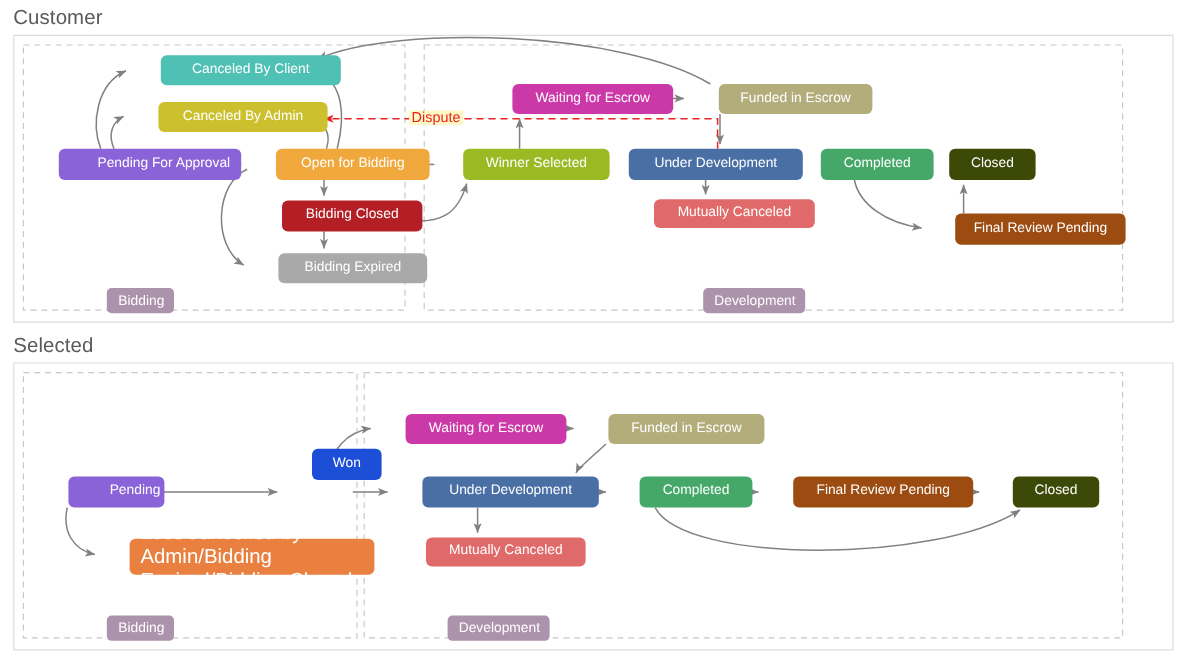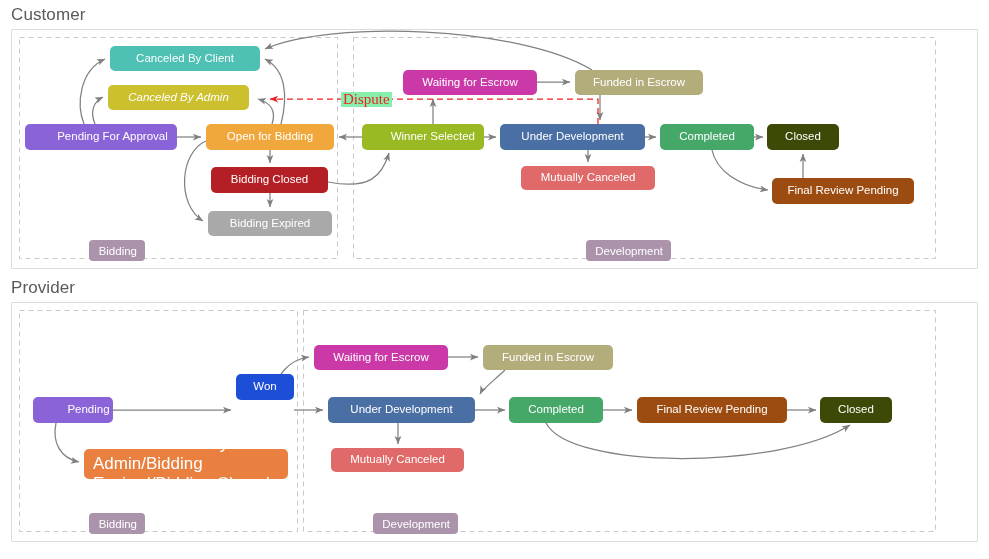--- a/index.html
+++ b/index.html
@@ -12,30 +12,31 @@
   .outer-panel{
     position:absolute;border:1px solid #dcdcdc;background:#fff;border-radius:1px;
   }
   svg.layer{position:absolute;left:0;top:0;width:989px;height:559px;overflow:visible;pointer-events:none;}
   .node{
     position:absolute;border-radius:5px;color:#ffffff;
     font-size:11.5px;line-height:1.15;
     display:flex;align-items:center;justify-content:center;
     text-align:center;box-sizing:border-box;padding:0 9px;
     white-space:nowrap;
+    margin-left:24px;
   }
   .node.multiline{white-space:normal;text-align:left;justify-content:flex-start;font-size:17px;line-height:1.18;}
   .grp-label{
     position:absolute;background:#ac93ac;color:#ffffff;border-radius:4px;
     font-size:11.5px;display:flex;align-items:center;justify-content:flex-end;
     padding:0 8px;box-sizing:border-box;white-space:nowrap;
   }
   .dispute-label{
-    position:absolute;color:#ee2222;font-size:15px;background:#86efac;
-    padding:0 2px;white-space:nowrap;line-height:1;font-family:Liberation Serif, serif;
+    position:absolute;color:#ee2222;font-size:12px;background:#fef9c3;
+    padding:0 2px;white-space:nowrap;line-height:1;
   }
 </style>
 </head>
 <body>
 
 <div id="page">
 
   <div class="section-title" style="left:11px;top:5px;">Customer</div>
 
   <div class="outer-panel" style="left:11px;top:29px;width:965px;height:238px;"></div>
@@ -110,33 +111,33 @@
   <div class="grp-label" style="left:586px;top:240px;width:85px;height:21px;">
       <span>Development</span>
     </div>
 
   <div class="node" style="left:25px;top:124px;width:152px;height:26px;background:#8a63d8;padding-left:32px;">
       <span>Pending For Approval</span>
     </div>
   <div class="node" style="left:110px;top:46px;width:150px;height:25px;background:#4ec0b4;">
       <span>Canceled By Client</span>
     </div>
-  <div class="node" style="left:108px;top:85px;width:141px;height:25px;background:#ccc02f;font-style:italic;">
+  <div class="node" style="left:108px;top:85px;width:141px;height:25px;background:#ccc02f;">
       <span>Canceled By Admin</span>
     </div>
   <div class="node" style="left:206px;top:124px;width:128px;height:26px;background:#f0a73c;">
       <span>Open for Bidding</span>
     </div>
   <div class="node" style="left:211px;top:167px;width:117px;height:26px;background:#b31f24;">
       <span>Bidding Closed</span>
     </div>
   <div class="node" style="left:208px;top:211px;width:124px;height:25px;background:#a9a9a9;">
       <span>Bidding Expired</span>
     </div>
-  <div class="node" style="left:362px;top:124px;width:122px;height:26px;background:#9aba24;justify-content:flex-end;">
+  <div class="node" style="left:362px;top:124px;width:122px;height:26px;background:#9aba24;">
       <span>Winner Selected</span>
     </div>
   <div class="node" style="left:403px;top:70px;width:134px;height:25px;background:#cb38a8;">
       <span>Waiting for Escrow</span>
     </div>
   <div class="node" style="left:575px;top:70px;width:128px;height:25px;background:#b3ad7c;">
       <span>Funded in Escrow</span>
     </div>
   <div class="node" style="left:500px;top:124px;width:145px;height:26px;background:#4a6fa5;">
       <span>Under Development</span>
@@ -147,21 +148,21 @@
   <div class="node" style="left:660px;top:124px;width:94px;height:26px;background:#45a868;">
       <span>Completed</span>
     </div>
   <div class="node" style="left:767px;top:124px;width:72px;height:26px;background:#3d4a07;">
       <span>Closed</span>
     </div>
   <div class="node" style="left:772px;top:178px;width:142px;height:26px;background:#9c4c10;">
       <span>Final Review Pending</span>
     </div>
 
-  <div class="section-title" style="left:11px;top:278px;">Provider</div>
+  <div class="section-title" style="left:11px;top:278px;">Selected</div>
 
   <div class="outer-panel" style="left:11px;top:302px;width:965px;height:238px;"></div>
 
   <svg class="layer">
     <rect x="19.5" y="310.5" width="278" height="221" fill="none" stroke="#c8c8c8" stroke-width="1" stroke-dasharray="5,4"></rect>
     <rect x="303.5" y="310.5" width="632" height="221" fill="none" stroke="#c8c8c8" stroke-width="1" stroke-dasharray="5,4"></rect>
   </svg>
 
   <svg class="layer">
     <g fill="none" stroke="#808080" stroke-width="1.25" marker-end="url(#ah)">

